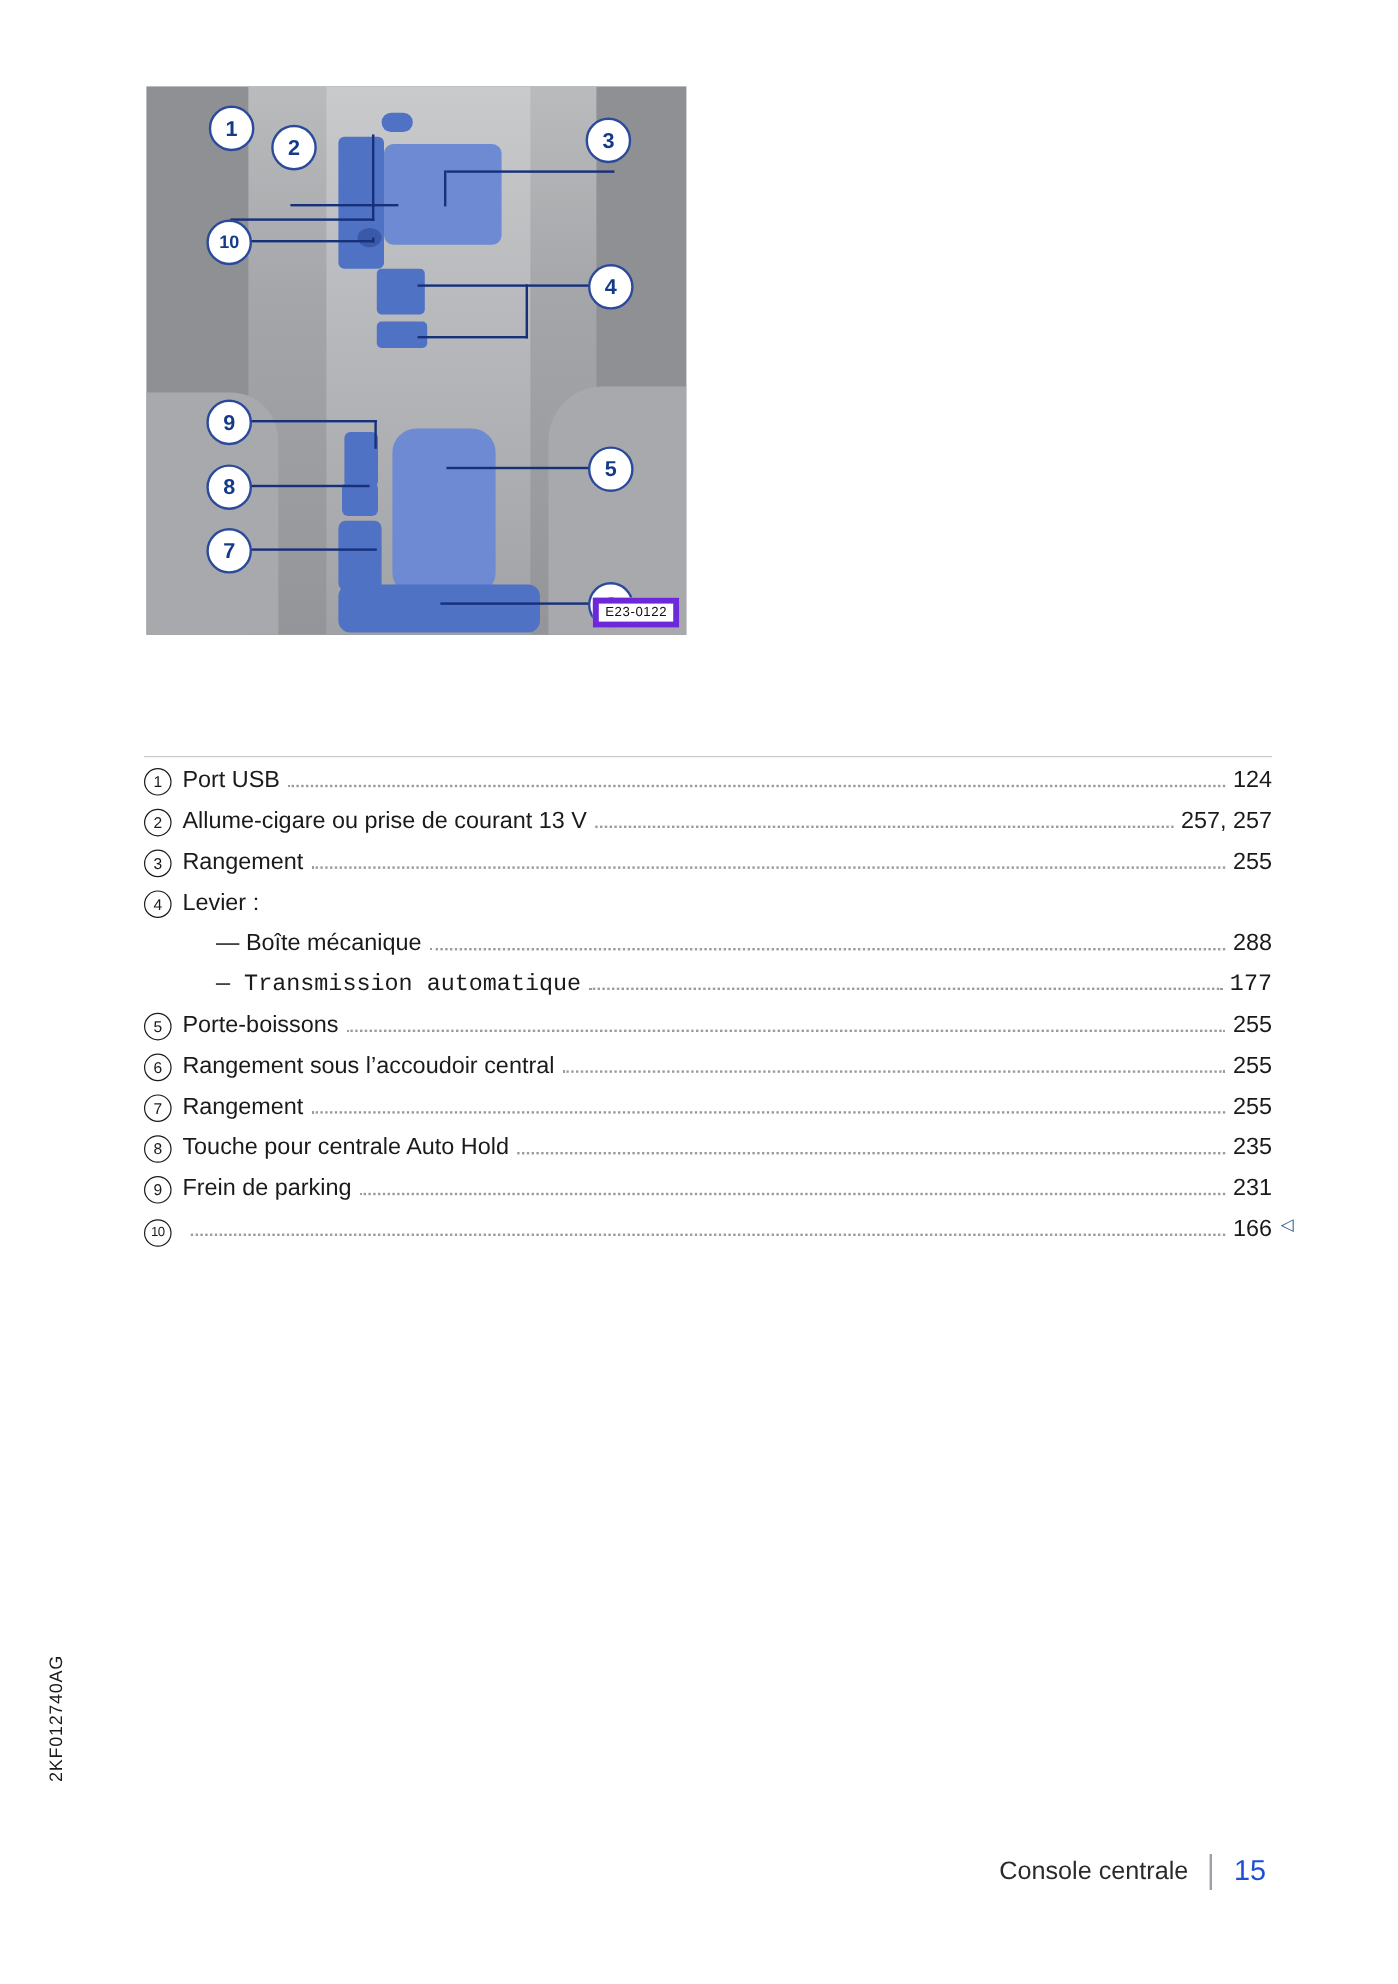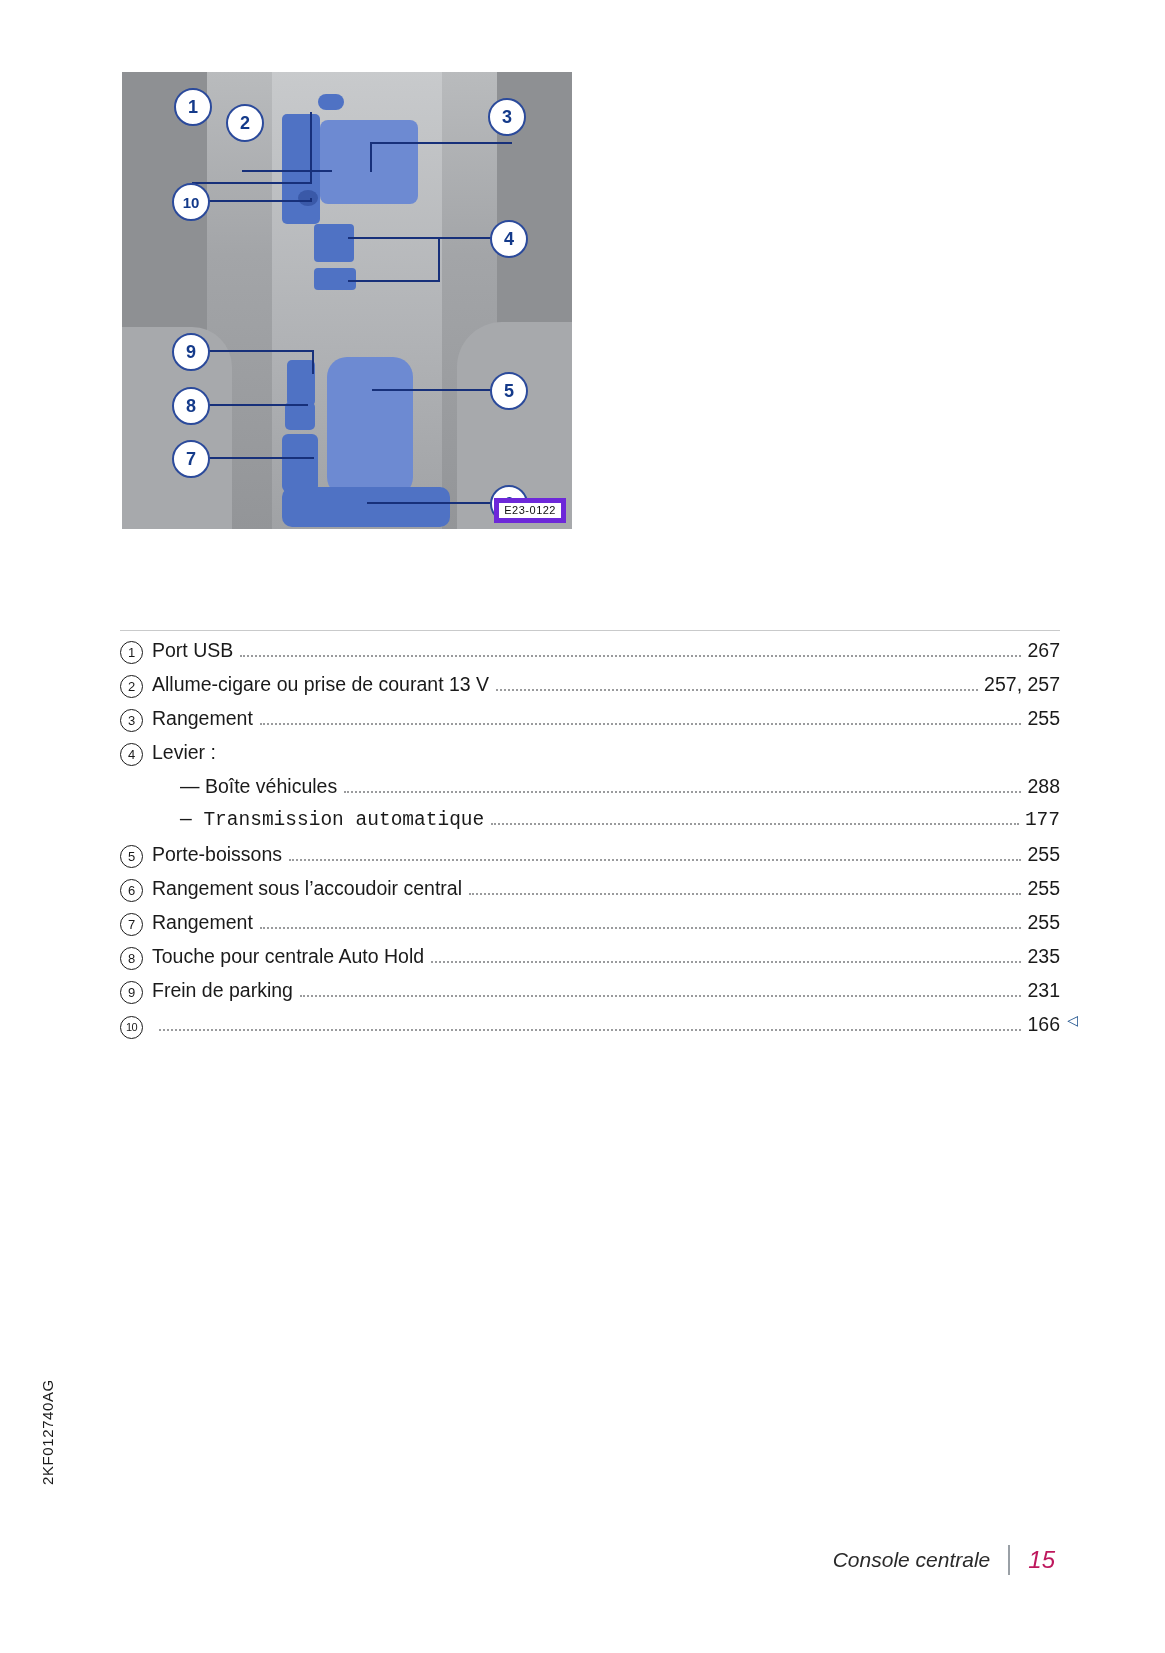--- a/index.html
+++ b/index.html
@@ -177,28 +177,27 @@
   
   .footer {
     position: absolute;
     right: 110px;
     bottom: 78px;
     display: flex;
     align-items: center;
     gap: 18px;
     font-size: 21px;
     color: #2a2a2a;
-    font-style: italic;
   }
   .footer .bar {
     width: 2px;
     height: 30px;
     background: #9aa0a6;
   }
-  .footer .pg { font-size: 24px; color: #be185d; }
+  .footer .pg { font-size: 24px; color: #1d4ed8; }
 </style>
 </head>
 <body>
 
 <div class="page">
 
   <div class="figure-wrap">
     <div class="figure-img">
       <div class="floor"></div>
       <div class="seat-l"></div>
@@ -254,21 +253,21 @@
 
   <div class="toc">
     <div class="rule"></div>
     <div id="rows">
         <div class="row" style="position: relative;">
           <div class="num">
             <span class="circnum">1</span>
           </div>
           <div class="label">Port USB</div>
           <div class="dots"></div>
-          <div class="page-no">267</div>
+          <div class="page-no">124</div>
         </div>
         <div class="row" style="position: relative;">
           <div class="num">
             <span class="circnum">2</span>
           </div>
           <div class="label">Allume-cigare ou prise de courant 13 V</div>
           <div class="dots"></div>
           <div class="page-no">257, 257</div>
         </div>
         <div class="row" style="position: relative;">
@@ -281,21 +280,21 @@
         </div>
         <div class="row plain-row" style="position: relative;">
           <div class="num">
             <span class="circnum">4</span>
           </div>
           <div class="label">Levier :</div>
           <div class="page-no"></div>
         </div>
         <div class="row sub" style="position: relative;">
           <div class="num"></div>
-          <div class="label">— Boîte véhicules</div>
+          <div class="label">— Boîte mécanique</div>
           <div class="dots"></div>
           <div class="page-no">288</div>
         </div>
         <div class="row sub" style="position: relative; font-family: Liberation Mono, monospace;">
           <div class="num"></div>
           <div class="label">— Transmission automatique</div>
           <div class="dots"></div>
           <div class="page-no">177</div>
         </div>
         <div class="row" style="position: relative;">

